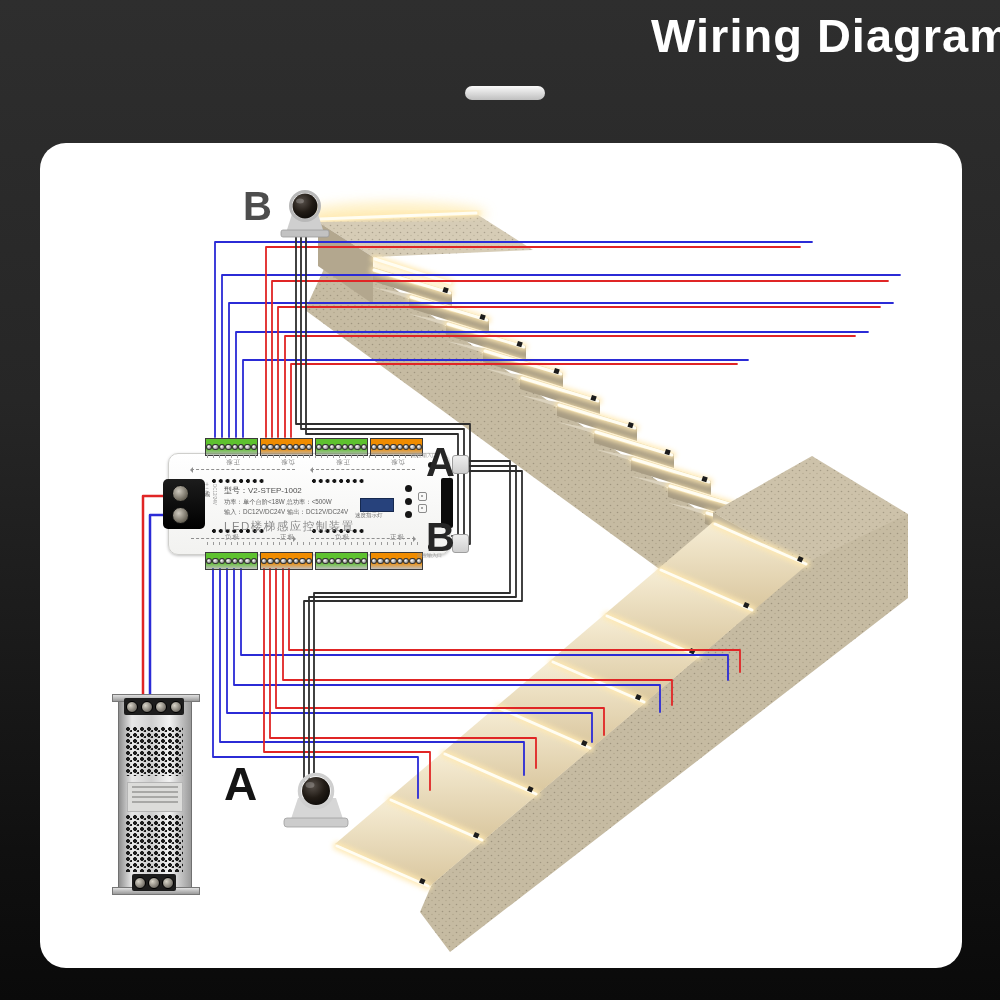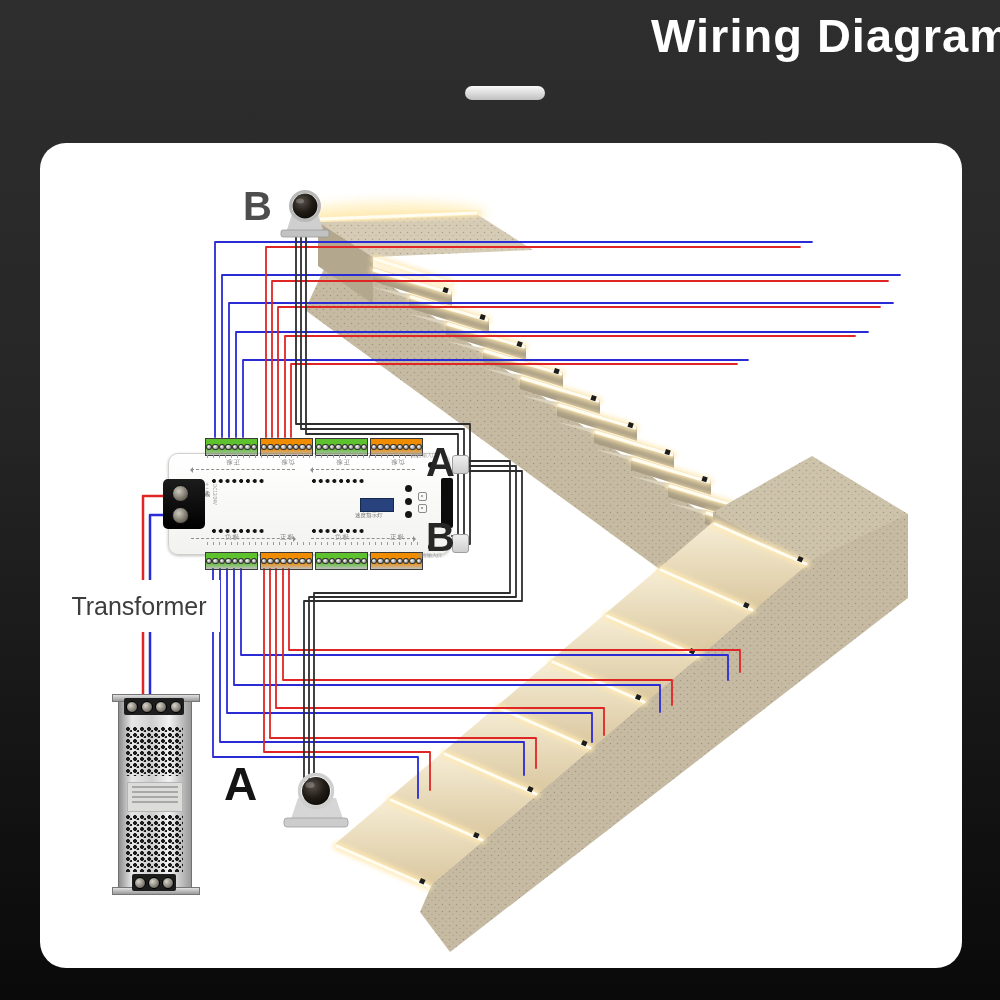--- a/index.html
+++ b/index.html
@@ -395,20 +395,26 @@
       <div class="inscrew s2"></div>
     </div>
     <div class="vin">＋输入－</div>
     <div class="vin2">DC12/24V</div>
 
     <div class="dots d1"></div>
     <div class="dots d2"></div>
     <div class="dots d3"></div>
     <div class="dots d4"></div>
 
+    <div class="spec">
+      <div class="l1">型号：V2-STEP-1002</div>
+      <div class="l2">功率：单个台阶&lt;18W 总功率：&lt;500W</div>
+      <div class="l3">输入：DC12V/DC24V 输出：DC12V/DC24V</div>
+      <div class="l4">LED楼梯感应控制装置</div>
+    </div>
 
     <div class="display"></div>
     <div class="displabel">速度指示灯</div>
     <div class="btn b1"></div>
     <div class="btn b2"></div>
     <div class="btn b3"></div>
     <div class="miniicon">
         <div class="ic"></div>
         <div class="ic"></div>
       </div>
@@ -420,21 +426,20 @@
     <div class="tab tb2"></div>
     <div class="portlbl pl1">感应输入口</div>
     <div class="portlbl pl2">感应输入口</div>
   </div>
 
   <div class="portletter portA">A</div>
   <div class="portletter portB">B</div>
   <div class="sensorletter sensB">B</div>
   <div class="sensorletter sensA">A</div>
 
-  <div class="textlabel transformer">Transformer</div>
 
   <div class="psu">
     <div class="ear eart"></div>
     <div class="ear earb"></div>
     <div class="term termt">
         <span class="tscrew"></span>
         <span class="tscrew"></span>
         <span class="tscrew"></span>
         <span class="tscrew"></span>
       </div>

